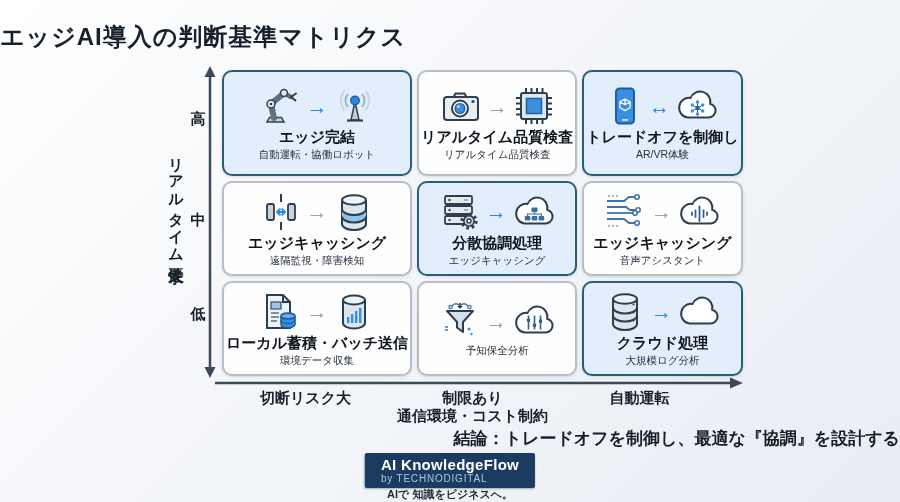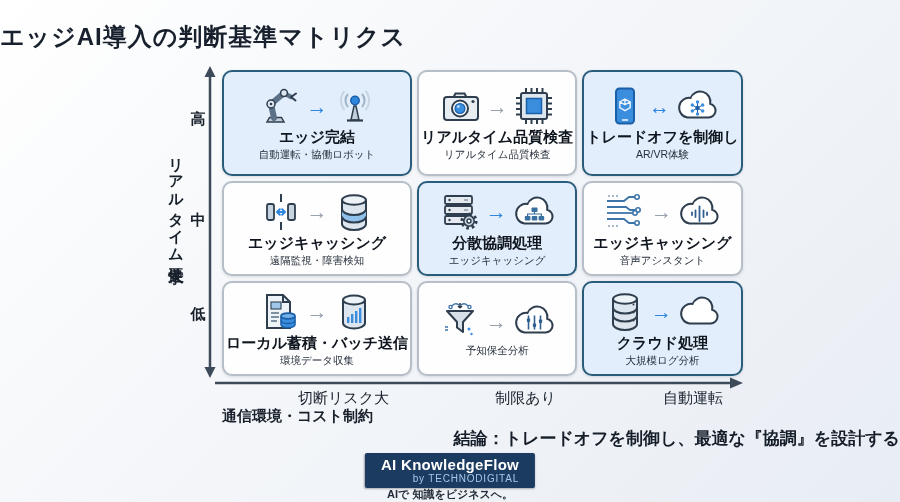--- a/index.html
+++ b/index.html
@@ -11,43 +11,43 @@
   .title { position:absolute; top:21px; left:0; right:0; 
     font-size:24px; font-weight:bold; letter-spacing:1px; color:#17202c; }
 
   
   .y-label { position:absolute; left:166px; top:147px; writing-mode:vertical-rl;
     text-orientation:upright; font-weight:bold; font-size:15px; letter-spacing:1px; }
   .y-tick { position:absolute; left:188px; width:20px; font-weight:bold; font-size:15px; text-align:center; }
   .y-tick.t0 { top:110px; } .y-tick.t1 { top:211px; } .y-tick.t2 { top:305px; }
   .axis-svg { position:absolute; }
   .x-ticks { position:absolute; left:222px; top:389px; width:501px; display:flex; }
-  .x-ticks span { flex:1; text-align:right; font-weight:normal; font-size:15px; }
-  .x-title { position:absolute; left:222px; top:407px; width:501px; 
+  .x-ticks span { flex:1; text-align:center; font-weight:bold; font-size:15px; }
+  .x-title { position:absolute; left:222px; top:407px; width:501px; text-align:center;
     font-weight:bold; font-size:15px; }
 
   
   .grid { position:absolute; left:222px; top:70px; width:501px; display:grid;
     grid-template-columns:repeat(3,1fr); grid-template-rows:106px 95px 95px; gap:5px; }
   .cell { border-radius:10px; background:#fefefe; border:2px solid #b6bec8;
     box-shadow:0 1px 3px rgba(25,39,55,.14); display:flex; flex-direction:column;
     align-items:center; justify-content:center; padding:2px; }
   .cell.hl { background:#e2eefb; border:2.5px solid #2a5d7c; }
   .iconrow { display:flex; align-items:center; gap:4px; }
   .icn { display:flex; align-items:center; }
   .arrow { font-size:21px; font-weight:bold; line-height:1; }
   .arrow.blue { color:#2e86de; } .arrow.gray { color:#98a1ac; }
   .cell-title { font-size:15px; font-weight:bold; color:#10161f; white-space:nowrap;font-family:Liberation Mono, monospace; }
   .cell-sub { font-size:10.5px; font-weight:normal; color:#27303c; white-space:nowrap; margin-top:1px; }
 
   
   .conclusion { position:absolute; top:427px; left:0; right:0; text-align:right;
     font-size:17px; font-weight:bold; color:#151d28; }
   .logo { position:absolute; top:453px; left:50%; transform:translateX(-50%);
-    background:#1c3b60; color:#fff; text-align:right; padding:3px 16px 4px;
+    background:#1c3b60; color:#fff; text-align:left; padding:3px 16px 4px;
     border-radius:2px; box-shadow:0 1px 2px rgba(0,0,0,.3); }
   .logo-title { font-size:15px; font-weight:bold; letter-spacing:.3px; }
   .logo-sub { font-size:10px; color:#a9c9e9; letter-spacing:.8px; }
   .tagline { position:absolute; top:487px; left:0; right:0; text-align:center;
     font-size:11px; font-weight:bold; color:#222b37; }
 </style>
 </head>
 <body>
 
 <div class="stage">

